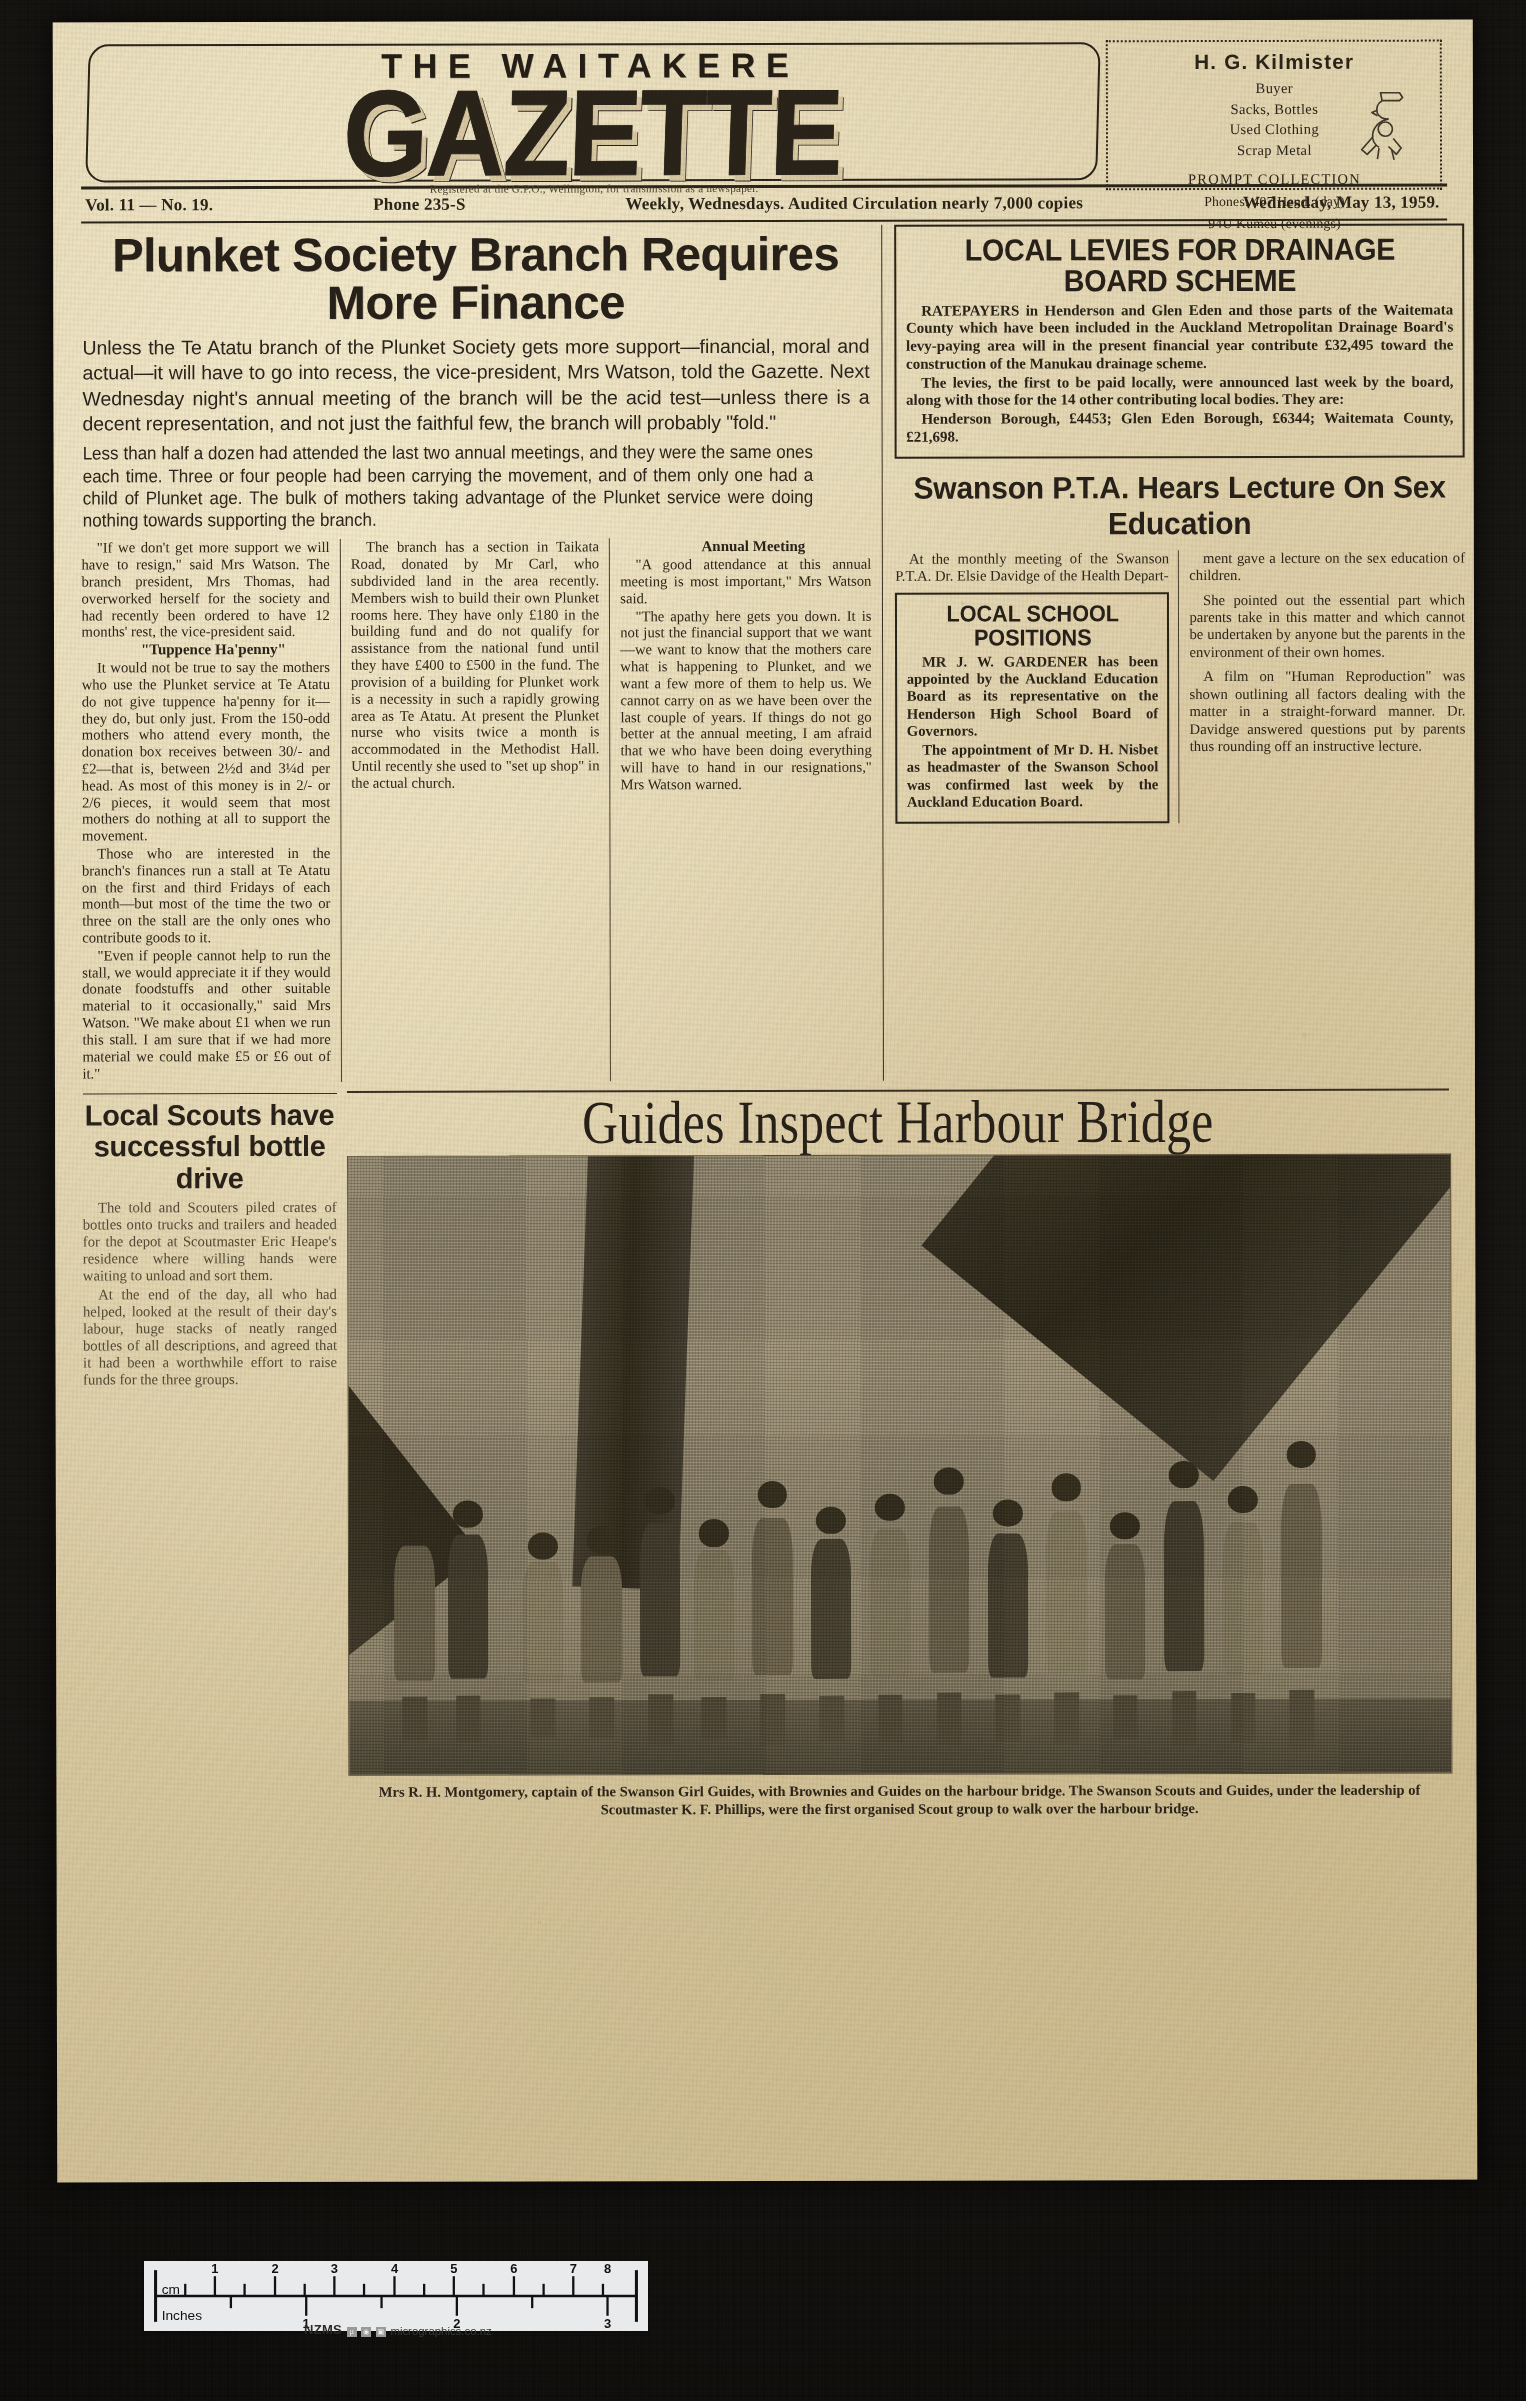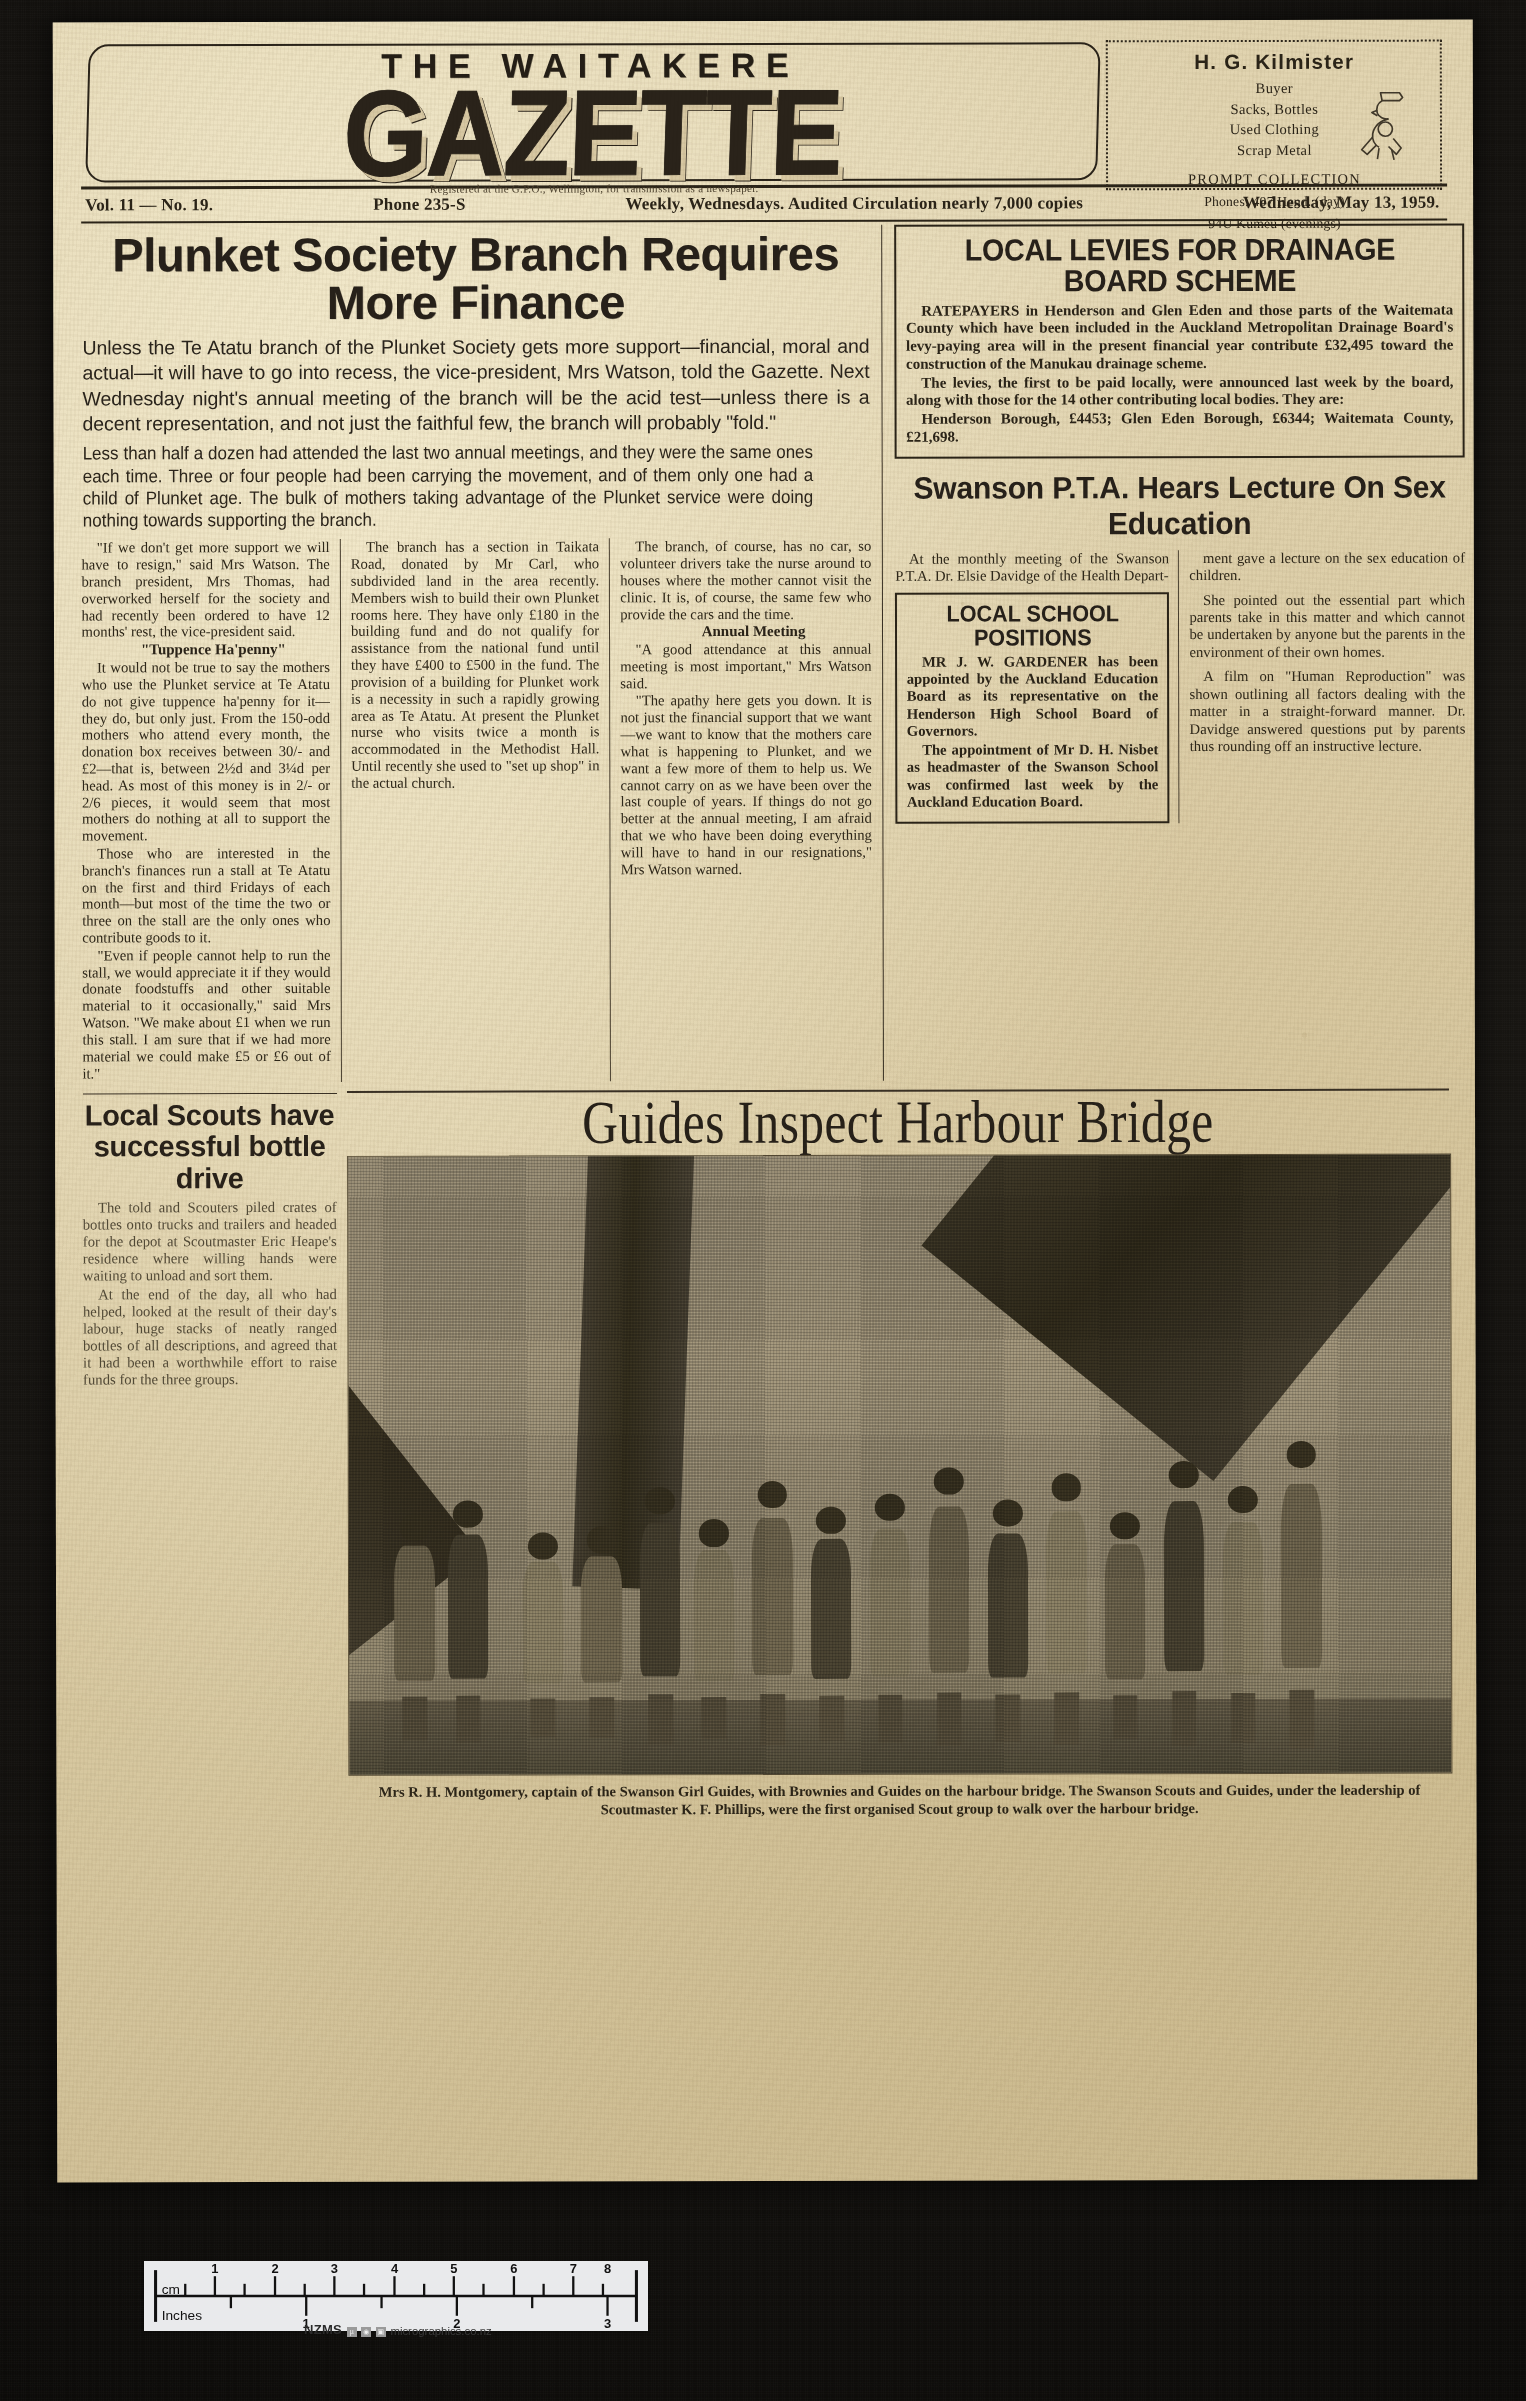--- a/index.html
+++ b/index.html
@@ -275,21 +275,20 @@
           <p>"If we don't get more support we will have to resign," said Mrs Watson.  The branch president, Mrs Thomas, had overworked herself for the society and had recently been ordered to have 12 months' rest, the vice-president said.</p>
           <p class="subhead">"Tuppence Ha'penny"</p>
           <p>It would not be true to say the mothers who use the Plunket service at Te Atatu do not give tuppence ha'penny for it—they do, but only just. From the 150-odd mothers who attend every month, the donation box receives between 30/- and £2—that is, between 2½d and 3¼d per head.  As most of this money is in 2/- or 2/6 pieces, it would seem that most mothers do nothing at all to support the movement.</p>
           <p>Those who are interested in the branch's finances run a stall at Te Atatu on the first and third Fridays of each month—but most of the time the two or three on the stall are the only ones who contribute goods to it.</p>
           <p>"Even if people cannot help to run the stall, we would appreciate it if they would donate foodstuffs and other suitable material to it occasionally," said Mrs Watson.  "We make about £1 when we run this stall.  I am sure that if we had more material we could make £5 or £6 out of it."</p>
         </div>
         <div class="col c2">
           <p>The branch has a section in Taikata Road, donated by Mr Carl, who subdivided land in the area recently.  Members wish to build their own Plunket rooms here.  They have only £180 in the building fund and do not qualify for assistance from the national fund until they have £400 to £500 in the fund. The provision of a building for Plunket work is a necessity in such a rapidly growing area as Te Atatu.  At present the Plunket nurse who visits twice a month is accommodated in the Methodist Hall. Until recently she used to "set up shop" in the actual church.</p>
         </div>
         <div class="col c3">
-          <p>The branch, of course, has no car, so volunteer drivers take the nurse around to houses where the mother cannot visit the clinic.  It is, of course, the same few who provide the cars and the time.</p>
           <p class="subhead">Annual Meeting</p>
           <p>"A good attendance at this annual meeting is most important," Mrs Watson said.</p>
           <p>"The apathy here gets you down.  It is not just the financial support that we want—we want to know that the mothers care what is happening to Plunket, and we want a few more of them to help us. We cannot carry on as we have been over the last couple of years.  If things do not go better at the annual meeting, I am afraid that we who have been doing everything will have to hand in our resignations," Mrs Watson warned.</p>
         </div>
       </div>
     </div>
 
     <div class="right-zone">
 
       <div class="boxed">

